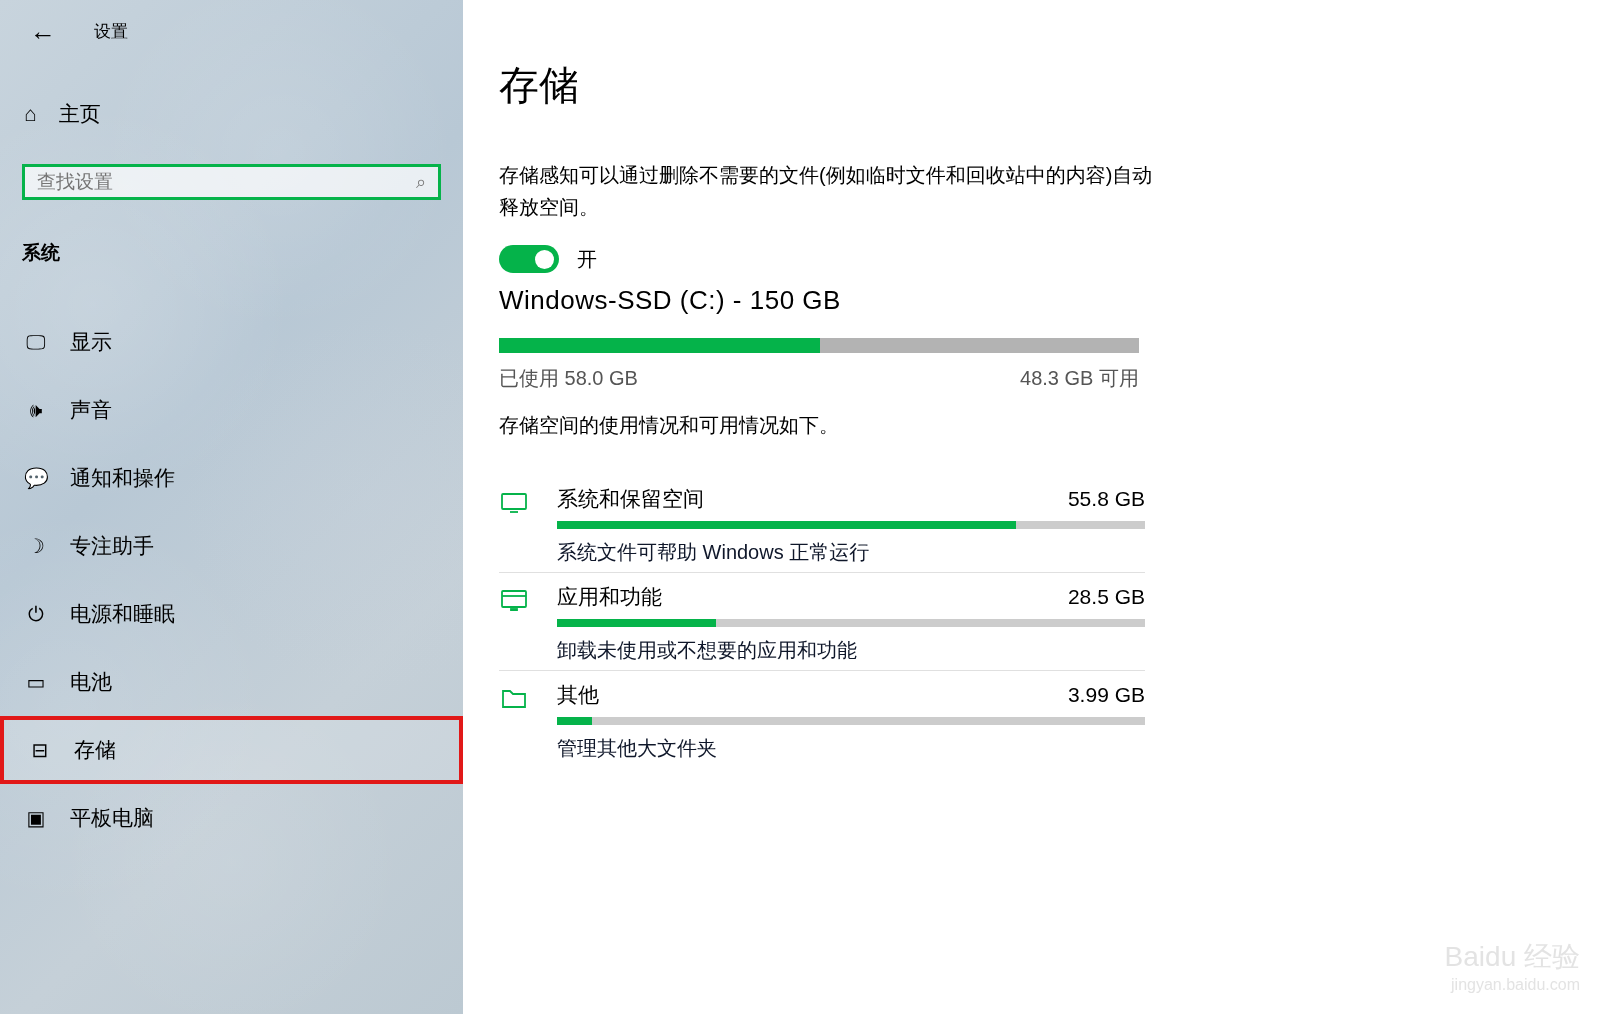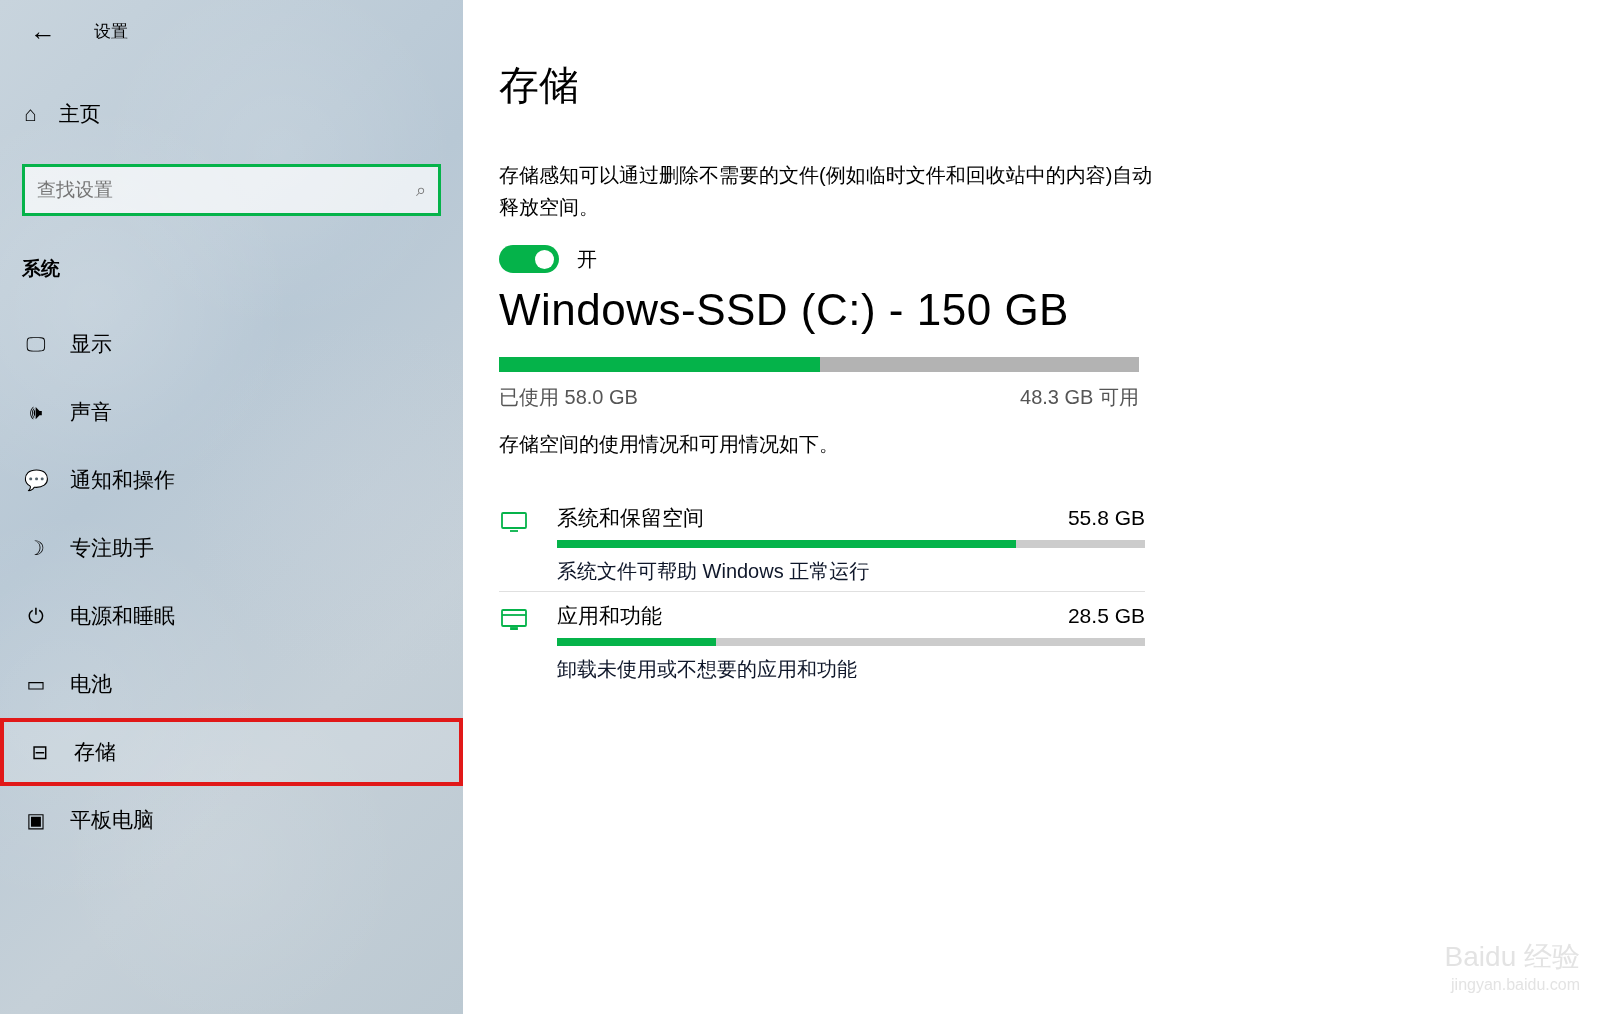--- a/index.html
+++ b/index.html
@@ -33,37 +33,37 @@
     pointer-events: none;
   }
   .sidebar > * { position: relative; z-index: 1; }
   .back-row { display: flex; align-items: center; gap: 38px; font-size: 17px; margin-bottom: 56px; margin-left: 8px; }
   .back-icon { font-size: 26px; line-height: 1; }
   .home-row { display: flex; align-items: center; gap: 22px; font-size: 21px; margin-bottom: 36px; margin-left: 2px; }
   .home-icon { font-size: 21px; }
   .search-wrap {
     border: 3px solid #05b34a;
     background: rgba(255,255,255,0.7);
-    height: 52px;
+    height: 36px;
     display: flex;
     align-items: center;
     padding: 0 12px;
     margin-bottom: 40px;
   }
   .search-input {
     flex: 1;
     border: none;
     background: transparent;
     font-size: 19px;
     color: #555;
     outline: none;
     font-family: inherit;
   }
   .search-icon { font-size: 18px; color: #777; }
-  .section-head { font-size: 19px; font-weight: 600; margin-bottom: 28px; }
+  .section-head { font-size: 19px; font-weight: 600; margin-bottom: 42px; }
   .nav-item {
     display: flex;
     align-items: center;
     gap: 22px;
     height: 68px;
     padding-left: 2px;
     font-size: 21px;
     cursor: pointer;
   }
   .nav-icon { width: 24px; text-align: center; font-size: 20px; }
@@ -94,21 +94,21 @@
     background: #fff; position: absolute; right: 5px; top: 4.5px;
   }
   .toggle-label { font-size: 20px; }
   .config-link-wrap {
     border: 5px solid #e11818;
     padding: 22px 14px;
     width: 362px;
     margin-bottom: 60px;
   }
   .config-link { color: #05b34a; font-size: 20px; }
-  .drive-title { font-size: 44px; font-weight: 350; margin-bottom: 22px; letter-spacing: 0.5px; }
+  .drive-title { font-size: 26px; font-weight: 350; margin-bottom: 22px; letter-spacing: 0.5px; }
   .bar {
     height: 15px;
     background: #b3b3b3;
     position: relative;
     margin-bottom: 12px;
     width: 640px;
   }
   .bar .fill { position: absolute; left: 0; top: 0; height: 100%; background: #05b34a; }
   .bar-labels {
     display: flex; justify-content: space-between; width: 640px;
@@ -250,19 +250,36 @@
       <div class="cat-head">
         <span>应用和功能</span>
         <span>28.5 GB</span>
       </div>
       <div class="cat-bar">
             <div class="fill" style="width:27%"></div>
           </div>
       <div class="cat-sub">卸载未使用或不想要的应用和功能</div>
     </div>
       </div>
+      <div class="cat-row">
+    <div class="cat-icon">
+          <svg class="icon-svg" viewBox="0 0 28 22">
+            <path d="M3 4 L10 4 L13 7 L25 7 L25 20 L3 20 Z"></path>
+          </svg>
+        </div>
+    <div class="cat-body">
+      <div class="cat-head">
+        <span>其他</span>
+        <span>3.99 GB</span>
+      </div>
+      <div class="cat-bar">
+            <div class="fill" style="width:6%"></div>
+          </div>
+      <div class="cat-sub">管理其他大文件夹</div>
+    </div>
+      </div>
     </div>
 
   <div class="watermark">
     <span>Baidu 经验</span>
     <span class="small">jingyan.baidu.com</span>
   </div>
 </div>
 
 </body></html>

